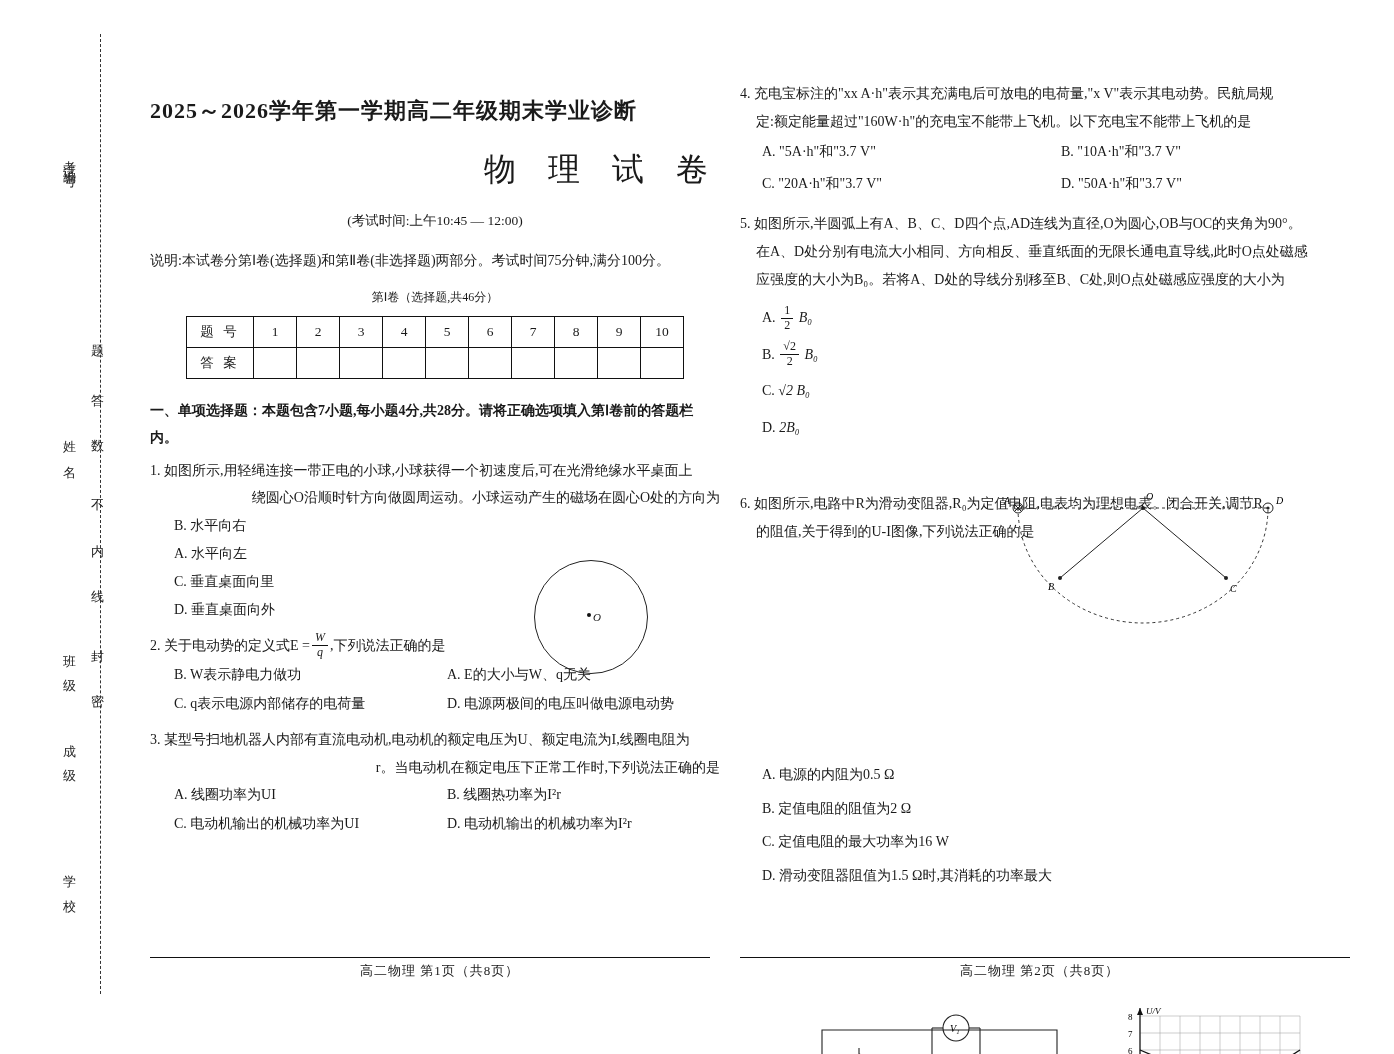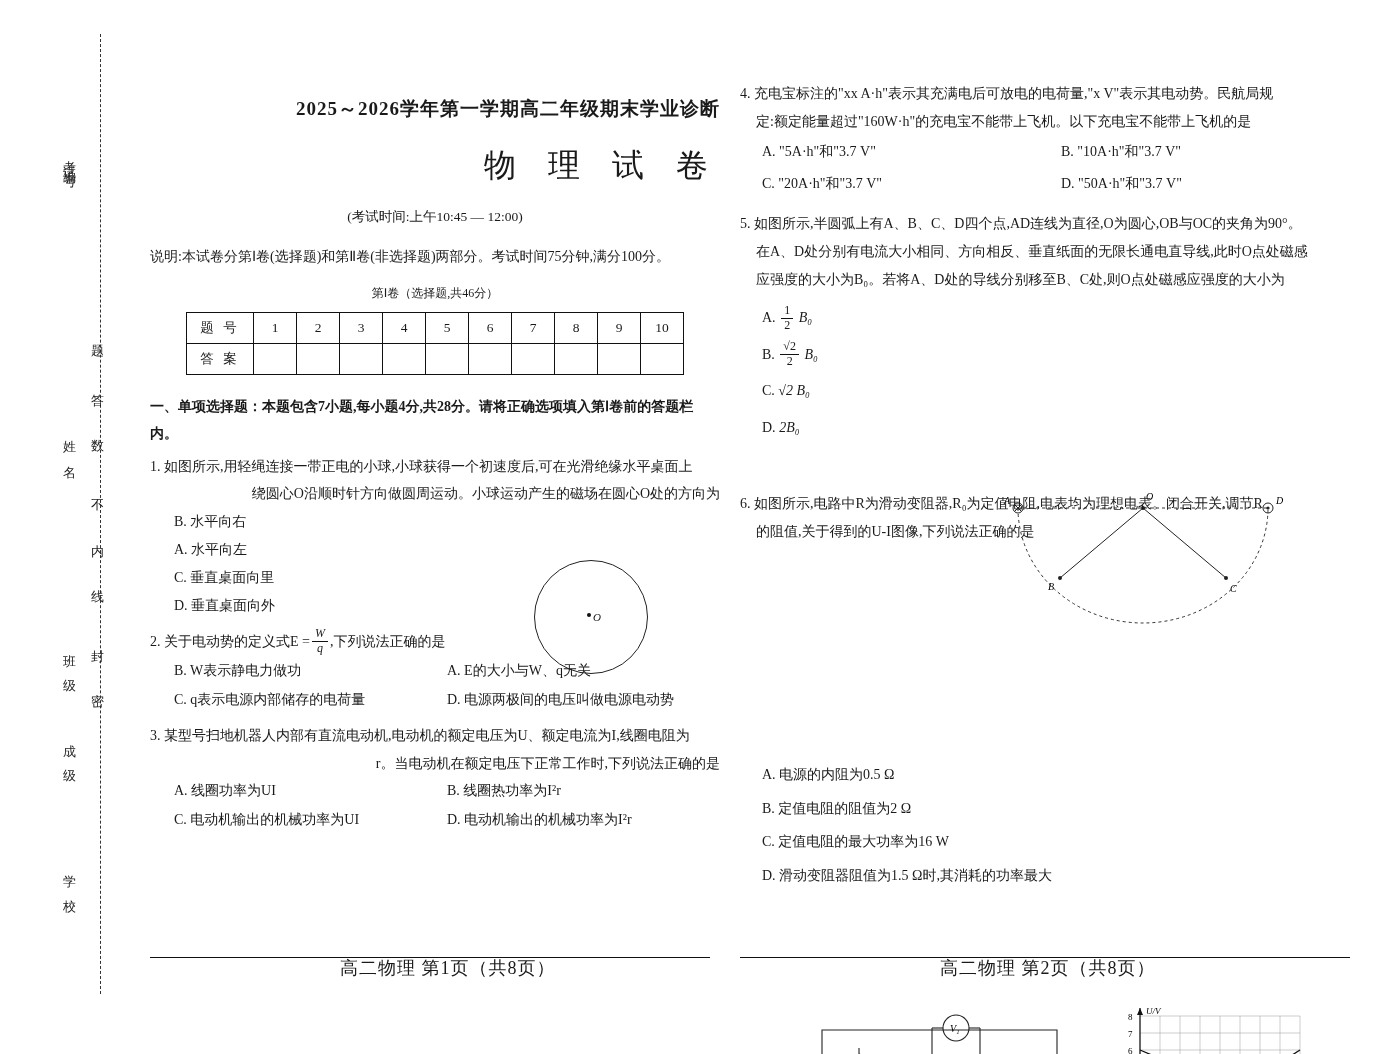--- a/index.html
+++ b/index.html
@@ -58,24 +58,24 @@
     width: 570px;
   }
   .col-right {
     position: absolute;
     left: 740px;
     top: 80px;
     width: 620px;
   }
 
   .doc-title {
-    font-size: 19px;
+    font-size: 22px;
     font-weight: bold;
     letter-spacing: 1px;
-    text-align: right;
+    text-align: left;
     margin-bottom: 22px;
   }
   .doc-subtitle {
     font-size: 32px;
     font-weight: normal;
     letter-spacing: 12px;
     text-align: right;
     margin-bottom: 20px;
   }
   .exam-time {
@@ -184,22 +184,23 @@
     width: 4px; height: 4px; background: #111; border-radius: 50%;
   }
   .fig-circle .lbl-o {
     position: absolute; left: 68px; top: 60px; font-size: 11px; font-style: italic;
   }
 
   
   .footer {
     position: absolute;
     bottom: 74px;
-    font-size: 18px;
+    font-size: 13px;
     letter-spacing: 1px;
+    margin-left: 20px;
   }
   .footer.left { left: 340px; }
   .footer.right { left: 940px; }
   .footer-rule {
     position: absolute;
     height: 0;
     border-top: 1px solid #111;
   }
   .footer-rule.left { left: 150px; width: 560px; bottom: 96px; }
   .footer-rule.right { left: 740px; width: 610px; bottom: 96px; }

